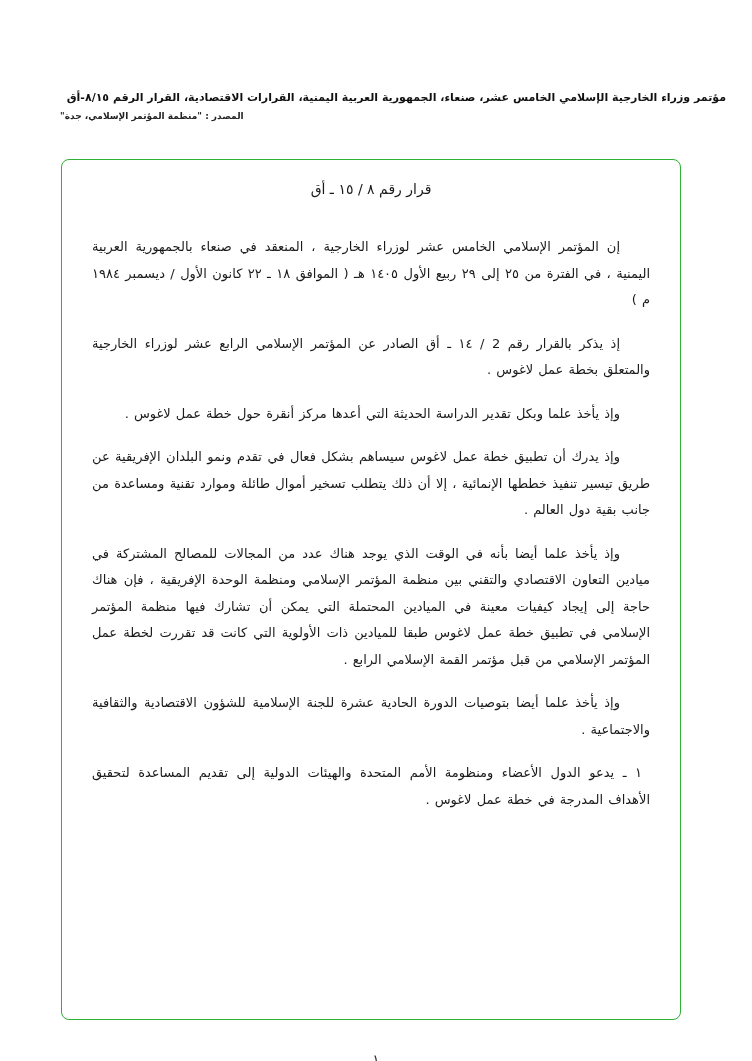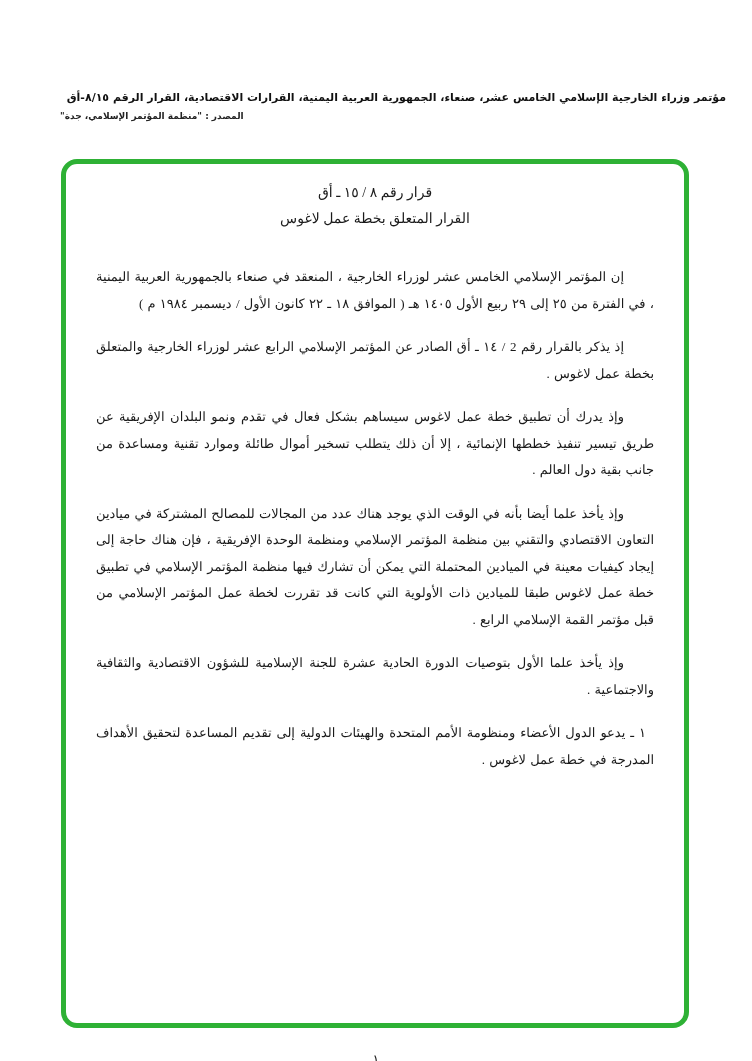--- a/index.html
+++ b/index.html
@@ -34,25 +34,24 @@
     font-weight: bold;
     text-align: left;
     padding-left: 34px;
     margin-top: 6px;
     color: #222;
   }
   .frame {
     position: absolute;
     left: 61px; top: 117px;
     width: 618px; height: 859px;
-    border: 5px solid #4d7c0f;
-    border-radius: 16px;
+    border: 1px solid #4d7c0f;
+    border-radius: 8px;
     background: #ffffff;
     box-sizing: content-box;
-    font-family: Liberation Serif, serif;
   }
   .frame-inner {
     padding: 16px 30px 0 30px;
     direction: rtl;
   }
   .title-block {
     text-align: center;
     font-size: 14px;
     line-height: 26px;
     margin-bottom: 32px;
@@ -86,33 +85,33 @@
   <div class="doc-header">
     <div class="doc-header-title">مؤتمر وزراء الخارجية الإسلامي الخامس عشر، صنعاء، الجمهورية العربية اليمنية، القرارات الاقتصادية، القرار الرقم ٨/١٥-أق</div>
     <div class="doc-header-source">المصدر : "منظمة المؤتمر الإسلامي، جدة"</div>
   </div>
 
   <div class="frame" style="border-color: rgb(46, 177, 53);">
     <div class="frame-inner">
 
       <div class="title-block">
         <div>قرار رقم ٨ / ١٥ ـ أق</div>
-        <div>القرار المتعلق بخطة عمل لاغوس</div>
       </div>
 
       <p class="para">إن المؤتمر الإسلامي الخامس عشر لوزراء الخارجية ، المنعقد في صنعاء بالجمهورية العربية اليمنية ، في الفترة من ٢٥ إلى ٢٩ ربيع الأول ١٤٠٥ هـ ( الموافق ١٨ ـ ٢٢ كانون الأول / ديسمبر ١٩٨٤ م )</p>
 
       <p class="para">إذ يذكر بالقرار رقم 2 / ١٤ ـ أق الصادر عن المؤتمر الإسلامي الرابع عشر لوزراء الخارجية والمتعلق بخطة عمل لاغوس .</p>
 
+      <p class="para">وإذ يأخذ علما وبكل تقدير الدراسة الحديثة التي أعدها مركز أنقرة حول خطة عمل لاغوس .</p>
 
       <p class="para">وإذ يدرك أن تطبيق خطة عمل لاغوس سيساهم بشكل فعال في تقدم ونمو البلدان الإفريقية عن طريق تيسير تنفيذ خططها الإنمائية ، إلا أن ذلك يتطلب تسخير أموال طائلة وموارد تقنية ومساعدة من جانب بقية دول العالم .</p>
 
       <p class="para">وإذ يأخذ علما أيضا بأنه في الوقت الذي يوجد هناك عدد من المجالات للمصالح المشتركة في ميادين التعاون الاقتصادي والتقني بين منظمة المؤتمر الإسلامي ومنظمة الوحدة الإفريقية ، فإن هناك حاجة إلى إيجاد كيفيات معينة في الميادين المحتملة التي يمكن أن تشارك فيها منظمة المؤتمر الإسلامي في تطبيق خطة عمل لاغوس طبقا للميادين ذات الأولوية التي كانت قد تقررت لخطة عمل المؤتمر الإسلامي من قبل مؤتمر القمة الإسلامي الرابع .</p>
 
-      <p class="para">وإذ يأخذ علما الأول بتوصيات الدورة الحادية عشرة للجنة الإسلامية للشؤون الاقتصادية والثقافية والاجتماعية .</p>
+      <p class="para">وإذ يأخذ علما أيضا بتوصيات الدورة الحادية عشرة للجنة الإسلامية للشؤون الاقتصادية والثقافية والاجتماعية .</p>
 
 
       <p class="para numbered">١ ـ يدعو الدول الأعضاء ومنظومة الأمم المتحدة والهيئات الدولية إلى تقديم المساعدة لتحقيق الأهداف المدرجة في خطة عمل لاغوس .</p>
 
     </div>
   </div>
 
   <div class="page-number">١</div>
 
 </div>

